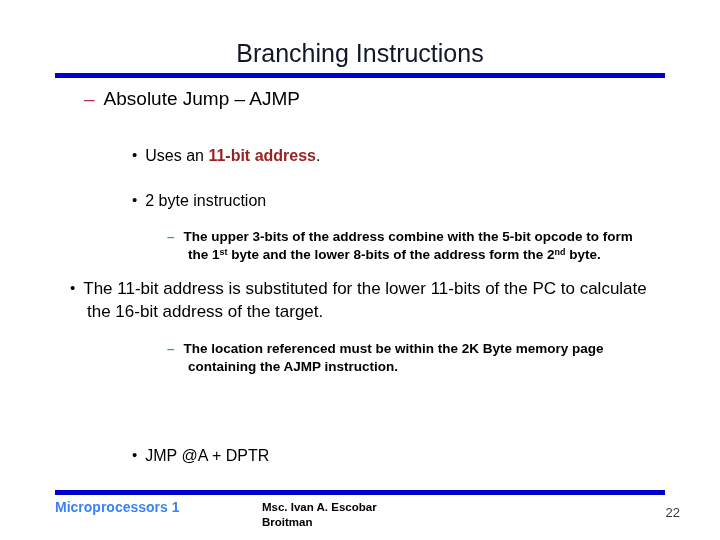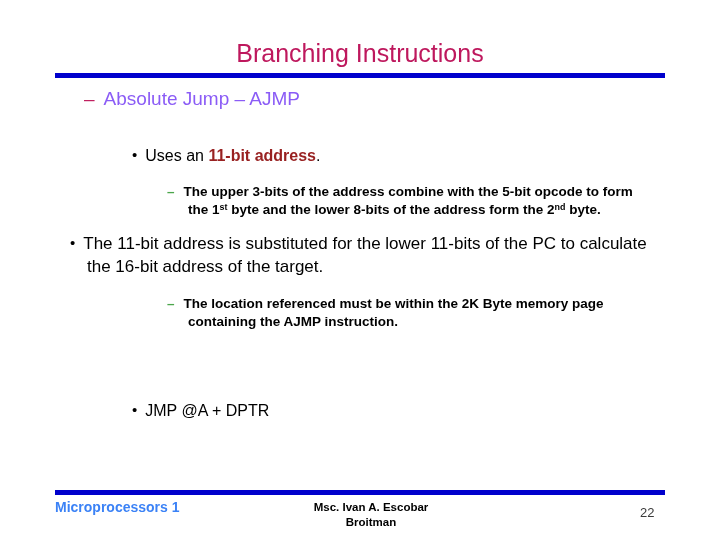--- a/index.html
+++ b/index.html
@@ -23,21 +23,21 @@
 
   
   .slide-title {
     position: absolute;
     left: 0;
     top: 38px;
     width: 720px;
     text-align: center;
     font-size: 25px;
     line-height: 30px;
-    color: #be185d;
+    color: #0f172a;
     font-weight: normal;
     letter-spacing: 0px;
   }
 
   
   .rule {
     position: absolute;
     background: #0000CC;
     height: 5px;
   }
@@ -65,21 +65,21 @@
     padding-left: 84px;
     font-size: 19px;
     line-height: 25px;
     color: #000000;
     margin-bottom: 1px;
   }
   .lvl1 .dash-inline {
     color: #C02060;
     margin-right: 9px;
   }
-  .lvl1 .txt { color: #8b5cf6; }
+  .lvl1 .txt { color: #000000; }
 
   .lvl2 {
     padding-left: 132px;
     font-size: 16px;
     line-height: 21px;
     color: #000000;
     margin-top: 23px;
   }
   .lvl2 .dot {
     color: #000000;
@@ -144,35 +144,35 @@
     position: absolute;
     left: 55px;
     top: 498px;
     font-size: 14px;
     font-weight: bold;
     color: #3b82f6;
     line-height: 18px;
   }
   .footer-center {
     position: absolute;
-    left: 243px;
+    left: 262px;
     top: 500px;
     width: 256px;
-    text-align: center;
+    text-align: left;
     font-size: 11.5px;
     font-weight: bold;
     color: #000000;
     line-height: 15px;
   }
   .footer-page {
     position: absolute;
     left: 640px;
     top: 505px;
     width: 40px;
-    text-align: left;
+    text-align: right;
     font-size: 13px;
     color: #3a3a3a;
     line-height: 16px;
   }
 </style>
 </head>
 <body>
 
 <div class="slide">
 
@@ -185,20 +185,23 @@
     <div class="lvl1">
       <span class="dash-inline">–</span><span class="txt">Absolute Jump – AJMP</span>
     </div>
 
     <div class="gap-d"></div>
 
     <div class="lvl2">
       <span class="dot">•</span><span>Uses an </span><span class="accent-red">11-bit address</span><span>.</span>
     </div>
 
+    <div class="lvl2">
+      <span class="dot">•</span><span>2 byte instruction</span>
+    </div>
 
     <div class="gap-a"></div>
 
     <div class="lvl3">
       <span class="hang"><span class="dash3">–</span><span>The upper 3-bits of the address combine with the 5-bit opcode to form the 1</span><sup>st</sup><span> byte and the lower 8-bits of the address form the 2</span><sup>nd</sup><span> byte.</span></span>
     </div>
 
     <div class="gap-b"></div>
 
     <div class="lvl2wide">

